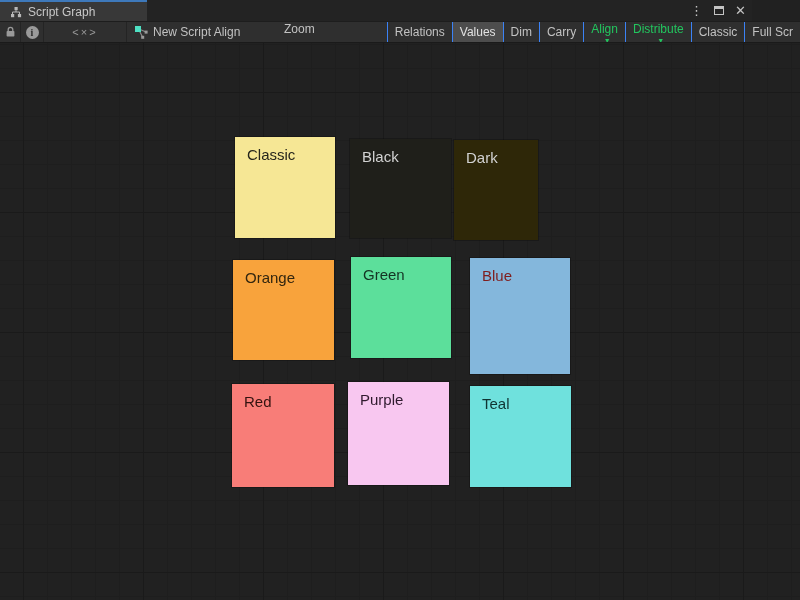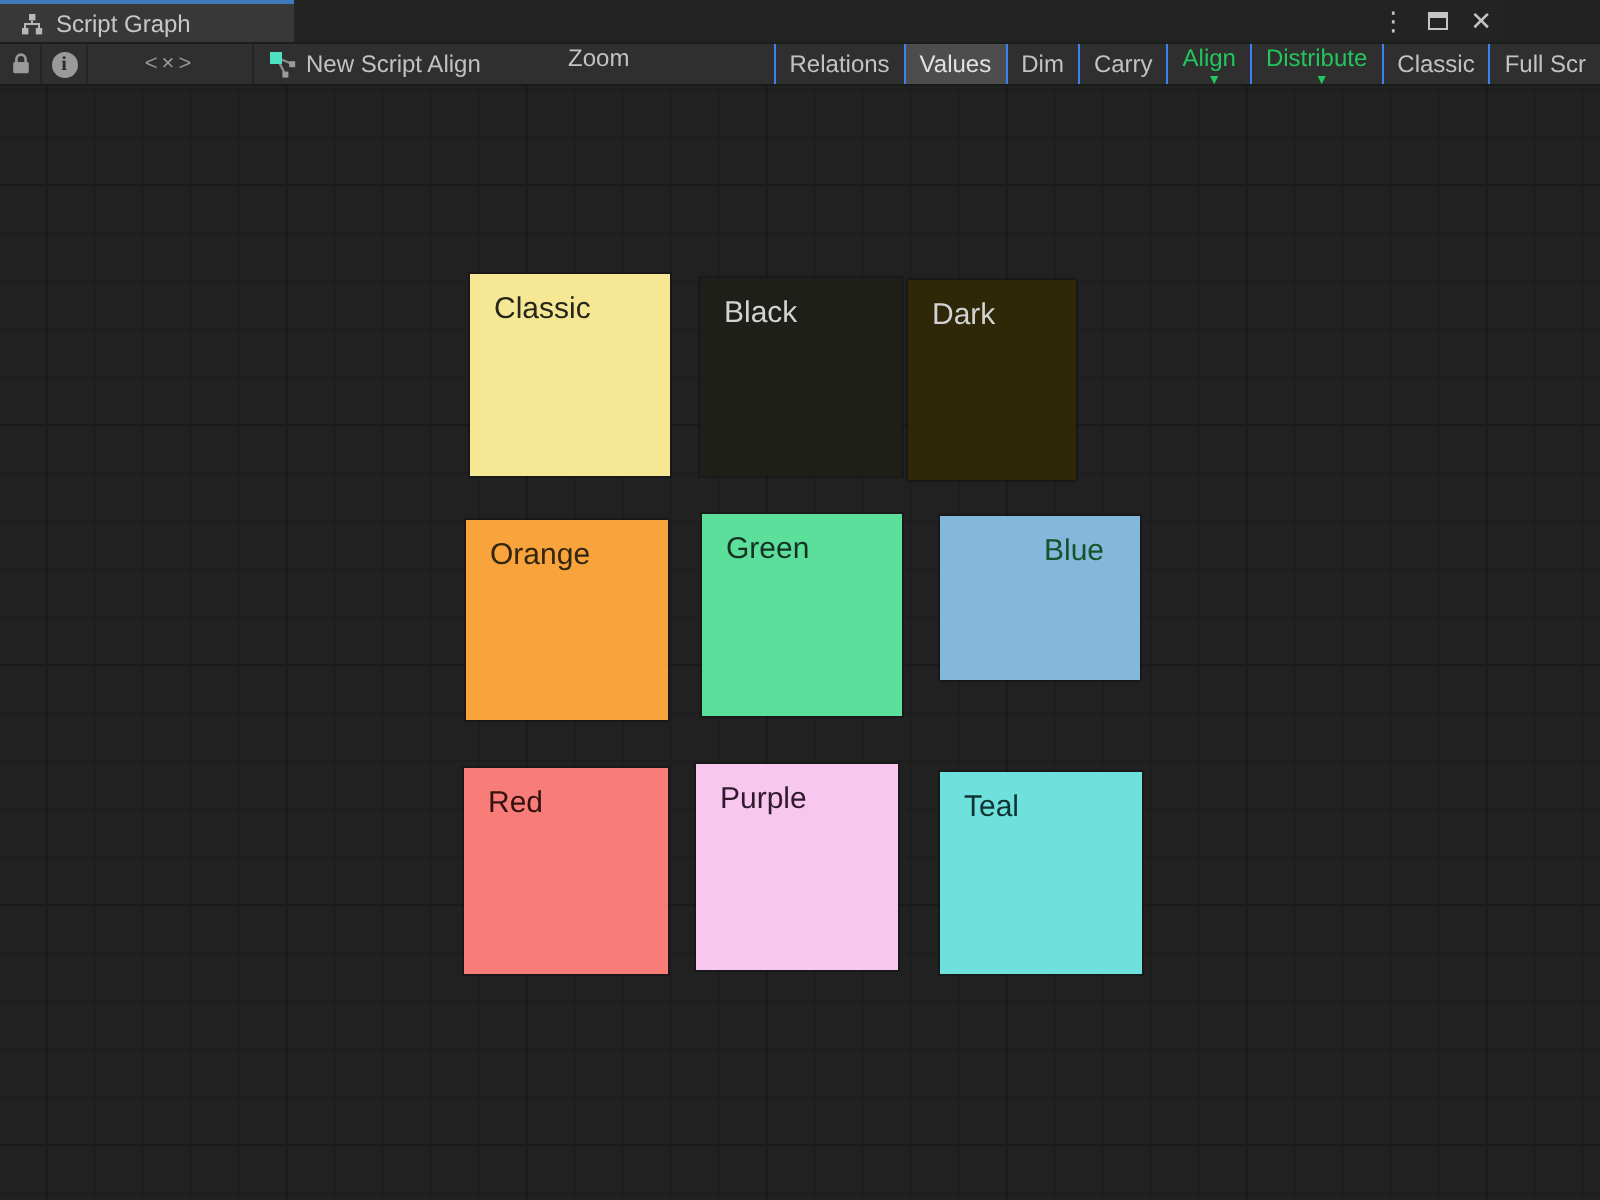--- a/index.html
+++ b/index.html
@@ -152,21 +152,21 @@
     </div>
     <div class="note" style="left: 454px; top: 97px; width: 84px; height: 100px; background: rgb(46, 39, 8); color: rgb(210, 210, 210);">
       <div class="note-title">Dark</div>
     </div>
     <div class="note" style="left: 233px; top: 217px; width: 101px; height: 100px; background: rgb(248, 163, 60); color: rgb(51, 38, 15);">
       <div class="note-title">Orange</div>
     </div>
     <div class="note" style="left: 351px; top: 214px; width: 100px; height: 101px; background: rgb(92, 223, 155); color: rgb(20, 51, 35);">
       <div class="note-title">Green</div>
     </div>
-    <div class="note" style="left: 470px; top: 215px; width: 100px; height: 82px; background: rgb(132, 183, 220); color: #14532d; padding-left: 40px;">
+    <div class="note" style="left: 470px; top: 215px; width: 100px; height: 116px; background: rgb(132, 183, 220); color: #7f1d1d;">
       <div class="note-title">Blue</div>
     </div>
     <div class="note" style="left: 232px; top: 341px; width: 102px; height: 103px; background: rgb(248, 125, 120); color: rgb(51, 18, 15);">
       <div class="note-title">Red</div>
     </div>
     <div class="note" style="left: 348px; top: 339px; width: 101px; height: 103px; background: rgb(248, 199, 240); color: rgb(47, 26, 46);">
       <div class="note-title">Purple</div>
     </div>
     <div class="note" style="left: 470px; top: 343px; width: 101px; height: 101px; background: rgb(111, 225, 221); color: rgb(15, 51, 50);">
       <div class="note-title">Teal</div>

